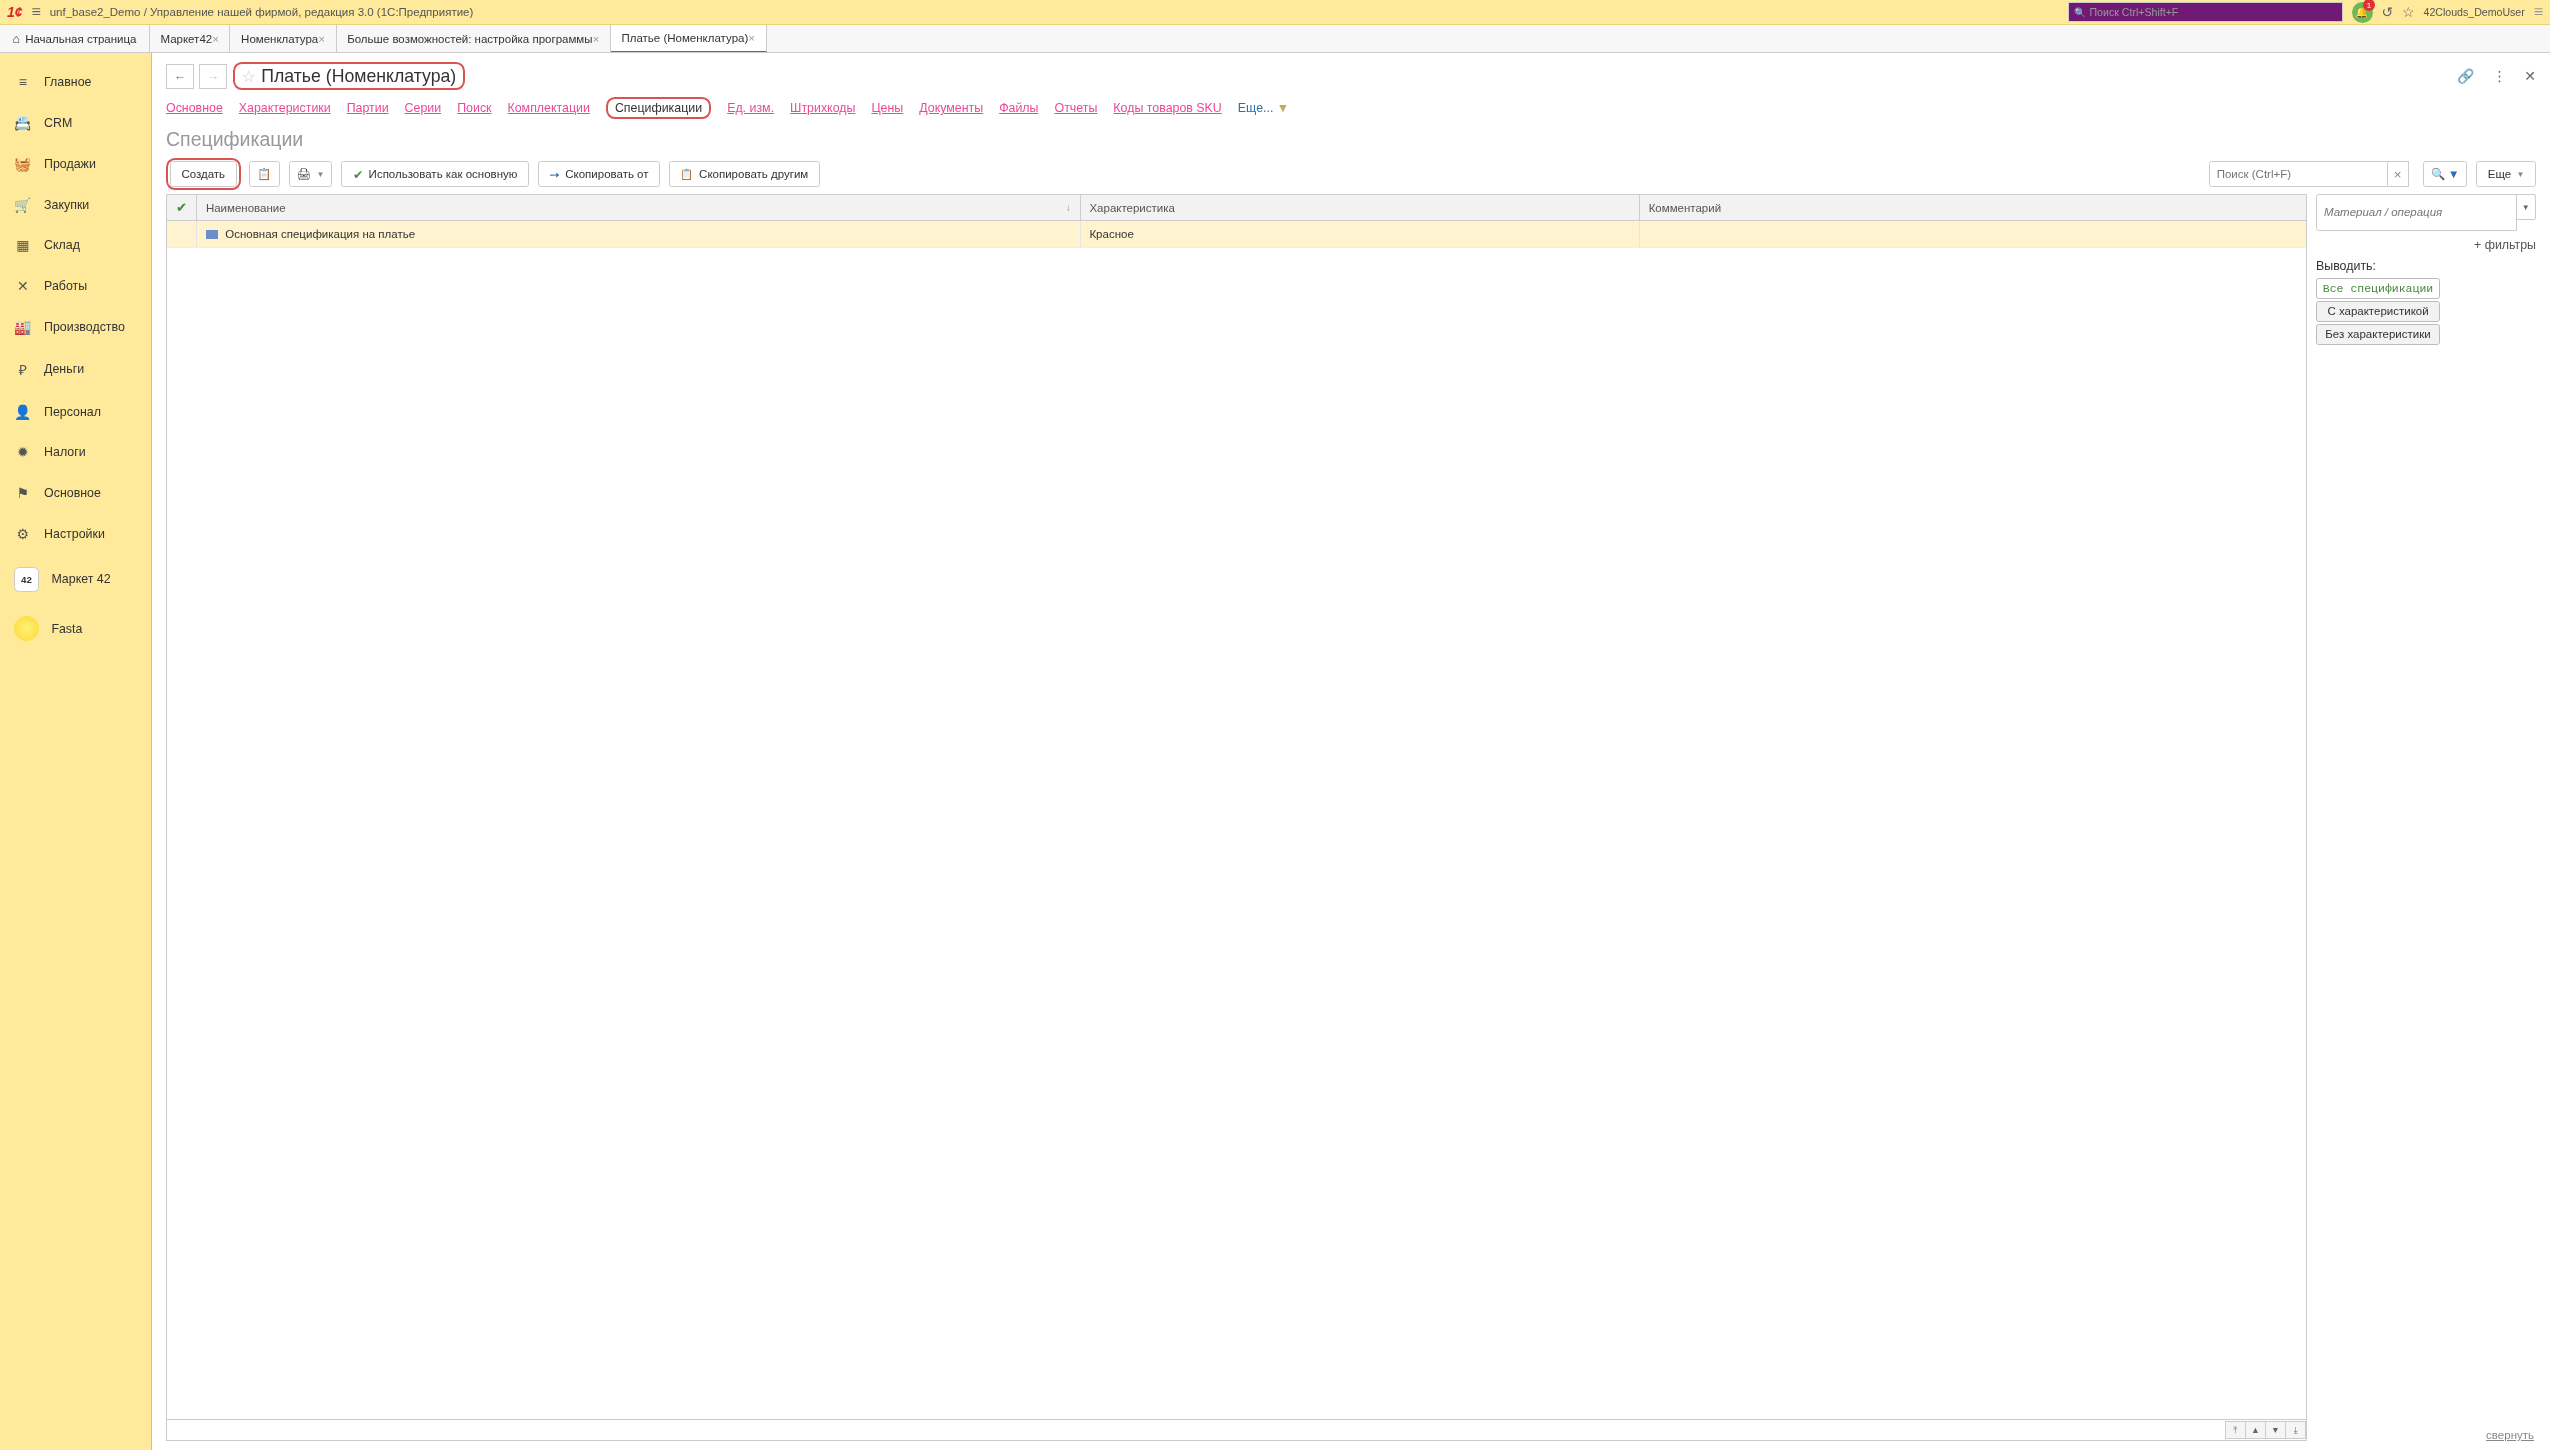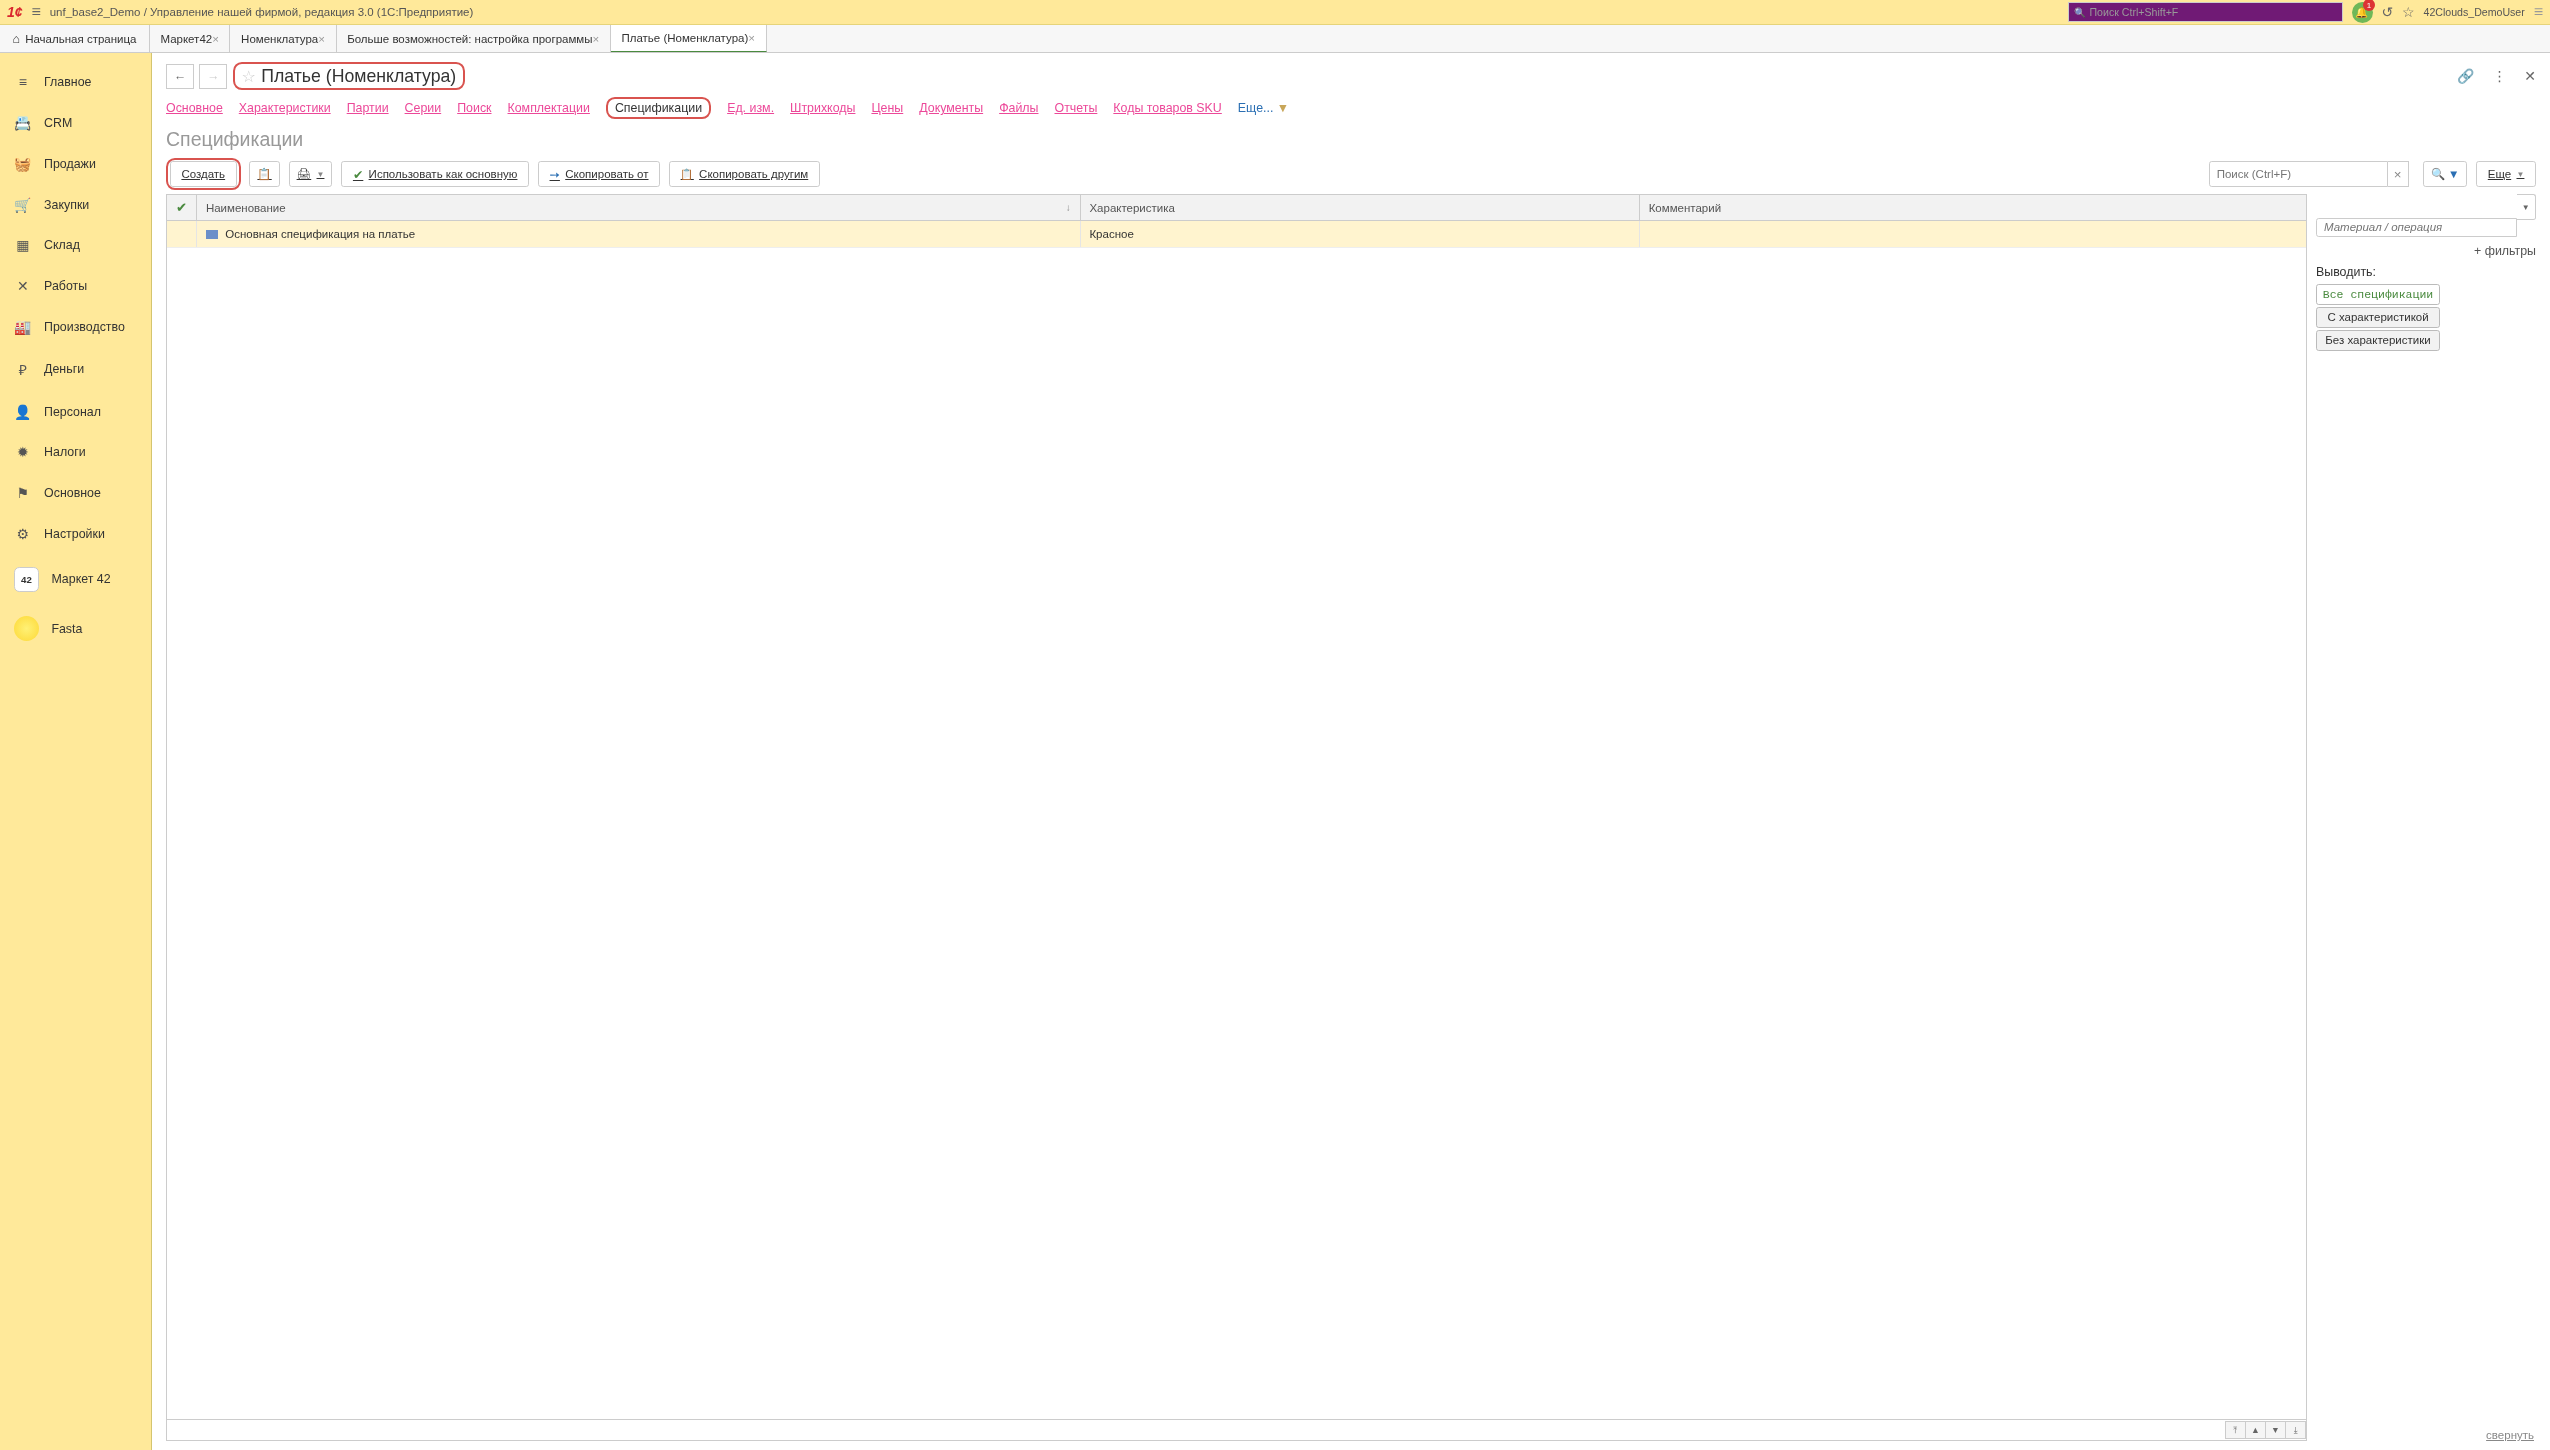--- a/index.html
+++ b/index.html
@@ -57,21 +57,21 @@
 .subnav a.active { color: #333; text-decoration: none; }
 .subnav .highlight-box a { text-decoration: none; color: #333; }
 .more-link { color: #2b6fb3; font-size: 12.4px; cursor: pointer; }
 .more-link .caret { color: #c8a659; }
 
 
 .section-title { font-size: 19.5px; color: #999; margin-bottom: 7px; }
 
 
 .toolbar { display: flex; align-items: center; gap: 8.9px; margin-bottom: 3.5px; }
-.tb-btn { height: 26.6px; border: 0.9px solid #ccc; background: #fff; padding: 0 10.6px; display: flex; align-items: center; gap: 5.3px; cursor: pointer; font-size: 11.5px; border-radius: 2.7px; text-decoration: underline; }
+.tb-btn { height: 26.6px; border: 0.9px solid #ccc; background: #fff; padding: 0 10.6px; display: flex; align-items: center; gap: 5.3px; cursor: pointer; font-size: 11.5px; border-radius: 2.7px; }
 .tb-btn .caret { font-size: 8px; color: #888; }
 .tb-btn.icon-only { padding: 0 7px; }
 .tb-green-check { color: #4a8a3f; font-size: 12.4px; }
 .tb-blue-arrow { color: #2b6fb3; font-size: 12.4px; }
 .tb-lock { color: #4a8a3f; font-size: 10.6px; }
 .toolbar-spacer { flex: 1; }
 .search-box { display: flex; }
 .search-box input { width: 179px; height: 26.6px; border: 0.9px solid #ccc; padding: 0 7px; font-size: 11.5px; border-radius: 2.7px 0 0 2.7px; }
 .search-clear { width: 21px; height: 26.6px; border: 0.9px solid #ccc; border-left: none; background: #fff; cursor: pointer; color: #888; }
 .search-go { height: 26.6px; border: 0.9px solid #ccc; background: #fff; padding: 0 7px; cursor: pointer; color: #2b6fb3; display: flex; align-items: center; gap: 2.7px; border-radius: 2.7px; margin-left: 5.3px; }
@@ -96,21 +96,21 @@
 .td.name { flex: 1.6; gap: 7px; }
 .td.char { flex: 1; }
 .td.comm { flex: 1.2; border-right: none; }
 .row-icon { width: 12.4px; height: 8.9px; background: #6b8fc9; }
 .table-footer { height: 21px; border-top: 0.9px solid #ccc; display: flex; justify-content: flex-end; align-items: center; gap: 0; background: #fff; }
 .scroll-btn { width: 21px; height: 17.7px; border: 0.9px solid #ccc; background: #f5f5f5; font-size: 8.9px; color: #666; display: flex; align-items: center; justify-content: center; cursor: pointer; margin-left: -0.9px; }
 
 
 .right-panel { width: 220px; display: flex; flex-direction: column; }
 .material-select { display: flex; margin-bottom: 7px; }
-.material-select input { flex: 1; height: 19px; border: 0.9px solid #ccc; padding: 4px 7px; font-size: 11.5px; color: #999; font-style: italic; border-radius: 2.7px 0 0 2.7px; margin-top: 24px; }
+.material-select input { flex: 1; height: 37px; border: 0.9px solid #ccc; padding: 4px 7px; font-size: 11.5px; color: #999; font-style: italic; border-radius: 2.7px 0 0 2.7px; }
 .material-caret { width: 19.5px; height: 26.6px; border: 0.9px solid #ccc; border-left: none; background: #fff; display: flex; align-items: center; justify-content: center; font-size: 8px; color: #666; cursor: pointer; border-radius: 0 2.7px 2.7px 0; }
 .filters-link { text-align: right; color: #555; font-size: 12.4px; margin-bottom: 7px; cursor: pointer; }
 .output-label { font-size: 12.4px; color: #333; margin-bottom: 5.3px; }
 .filter-btn { width: 124px; height: 21px; border: 0.9px solid #bbb; background: #f2f2f2; margin-bottom: 1.8px; font-size: 11.5px; cursor: pointer; text-align: center; border-radius: 2.7px; display: flex; align-items: center; justify-content: center; }
 .filter-btn.active { color: #4a8a3f; background: #fff; font-family: Liberation Mono, monospace; }
 .collapse-link { position: absolute; bottom: 8.9px; right: 16px; color: #888; font-size: 11.5px; text-decoration: underline; cursor: pointer; }
 </style>
 </head>
 <body>
 

